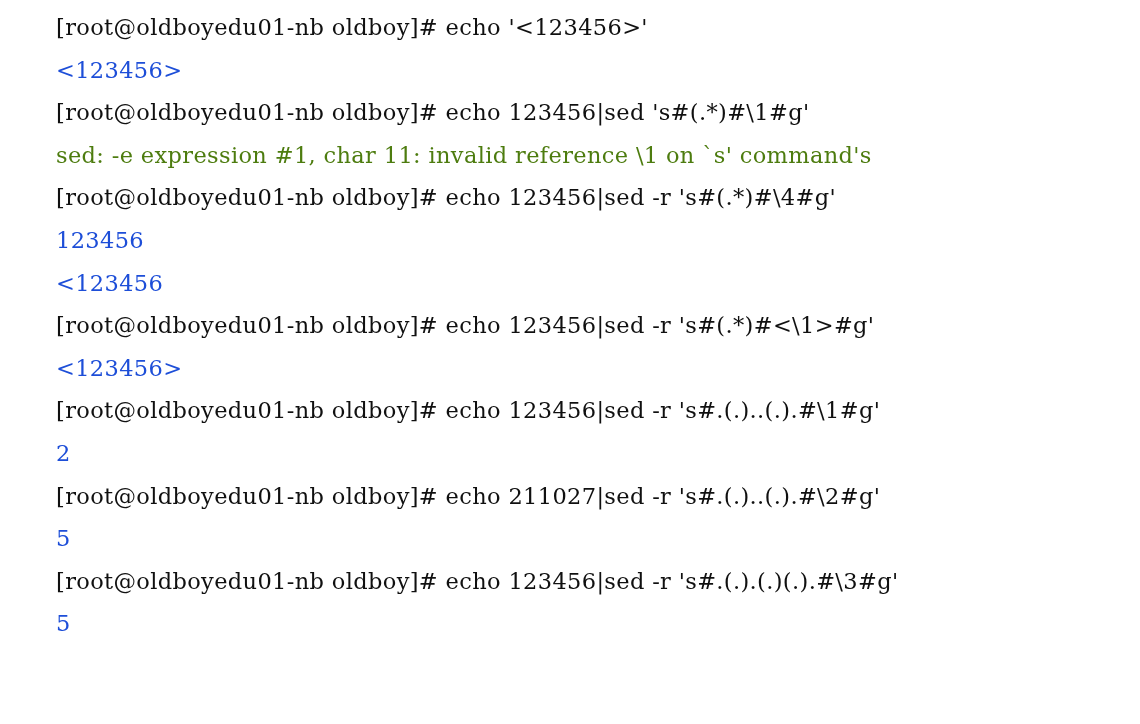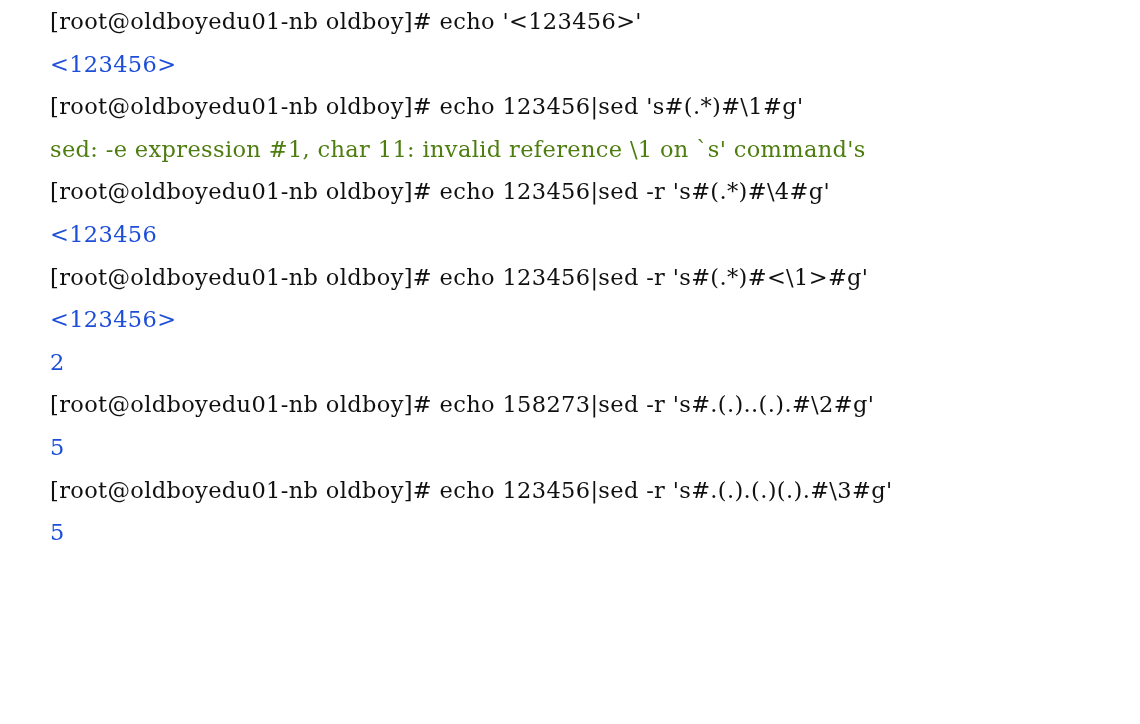--- a/index.html
+++ b/index.html
@@ -11,21 +11,21 @@
     width: 1140px;
     height: 724px;
     overflow: hidden;
     font-family: "DejaVu Sans Mono", "Liberation Mono", monospace;
   }
   #terminal {
     width: 1140px;
     height: 574px;
     background: #ffffff;
     color: #000000;
-    padding: 0;
+    padding: 6px;
     box-sizing: border-box;
   }
   .line {
     height: 42.6px;
     line-height: 42.6px;
     padding-left: 50px;
     font-size: 22.5px;
     letter-spacing: 0.35px;
     white-space: pre;
     color: #101010;
@@ -47,21 +47,23 @@
 </style>
 </head>
 <body>
 
 <div id="terminal">
     <div class="line cmd"><span class="prompt">[root@oldboyedu01-nb oldboy]#</span><span class="cmdtext"> echo '&lt;123456&gt;'</span></div>
     <div class="line out"><span>&lt;123456&gt;</span></div>
     <div class="line cmd"><span class="prompt">[root@oldboyedu01-nb oldboy]#</span><span class="cmdtext"> echo 123456|sed 's#(.*)#\1#g'</span></div>
     <div class="line err"><span>sed: -e expression #1, char 11: invalid reference \1 on `s' command's</span></div>
     <div class="line cmd"><span class="prompt">[root@oldboyedu01-nb oldboy]#</span><span class="cmdtext"> echo 123456|sed -r 's#(.*)#\4#g'</span></div>
+    <div class="line out"><span>123456</span></div>
     <div class="line out"><span>&lt;123456</span></div>
     <div class="line cmd"><span class="prompt">[root@oldboyedu01-nb oldboy]#</span><span class="cmdtext"> echo 123456|sed -r 's#(.*)#&lt;\1&gt;#g'</span></div>
     <div class="line out"><span>&lt;123456&gt;</span></div>
+    <div class="line cmd"><span class="prompt">[root@oldboyedu01-nb oldboy]#</span><span class="cmdtext"> echo 123456|sed -r 's#.(.)..(.).#\1#g'</span></div>
     <div class="line out"><span>2</span></div>
-    <div class="line cmd"><span class="prompt">[root@oldboyedu01-nb oldboy]#</span><span class="cmdtext"> echo 158273|sed -r 's#.(.)..(.).#\2#g'</span></div>
+    <div class="line cmd"><span class="prompt">[root@oldboyedu01-nb oldboy]#</span><span class="cmdtext"> echo 211027|sed -r 's#.(.)..(.).#\2#g'</span></div>
     <div class="line out"><span>5</span></div>
     <div class="line cmd"><span class="prompt">[root@oldboyedu01-nb oldboy]#</span><span class="cmdtext"> echo 123456|sed -r 's#.(.).(.)(.).#\3#g'</span></div>
     <div class="line out"><span>5</span></div>
   </div>
 
 </body></html>

